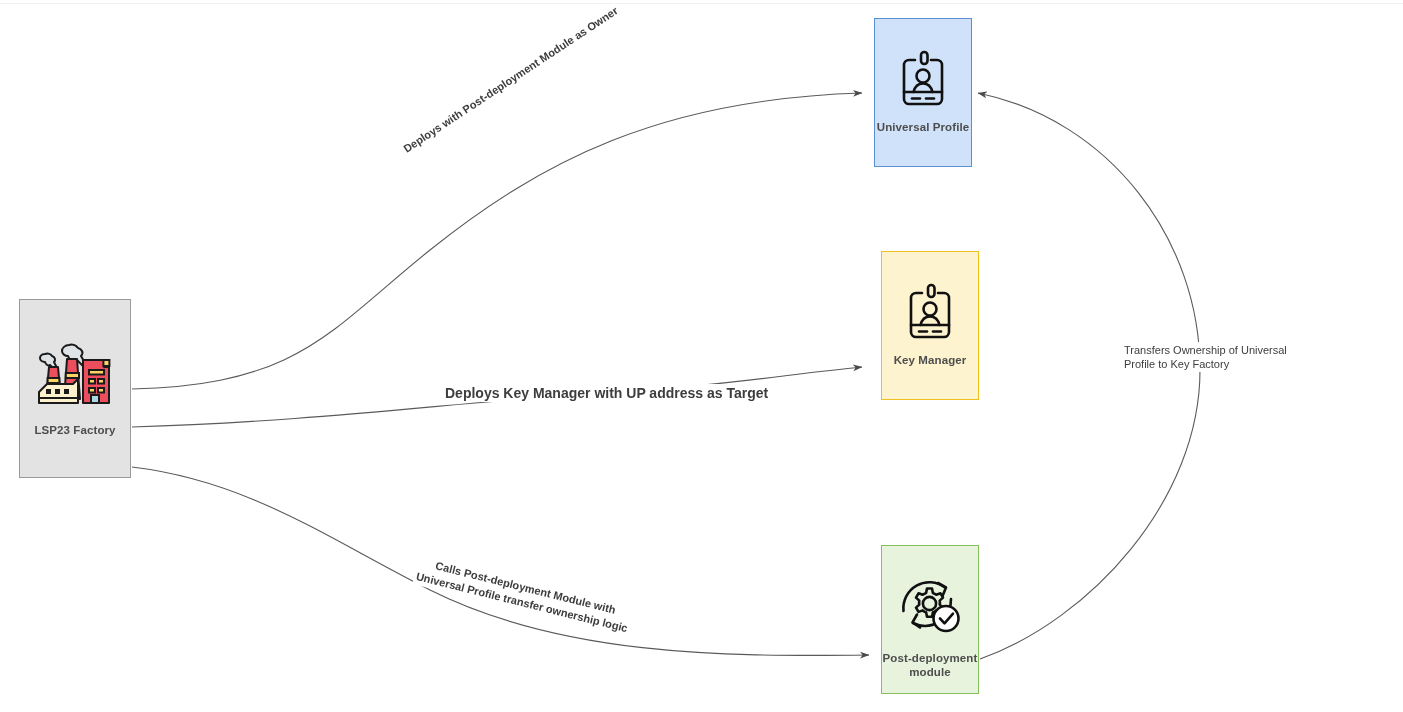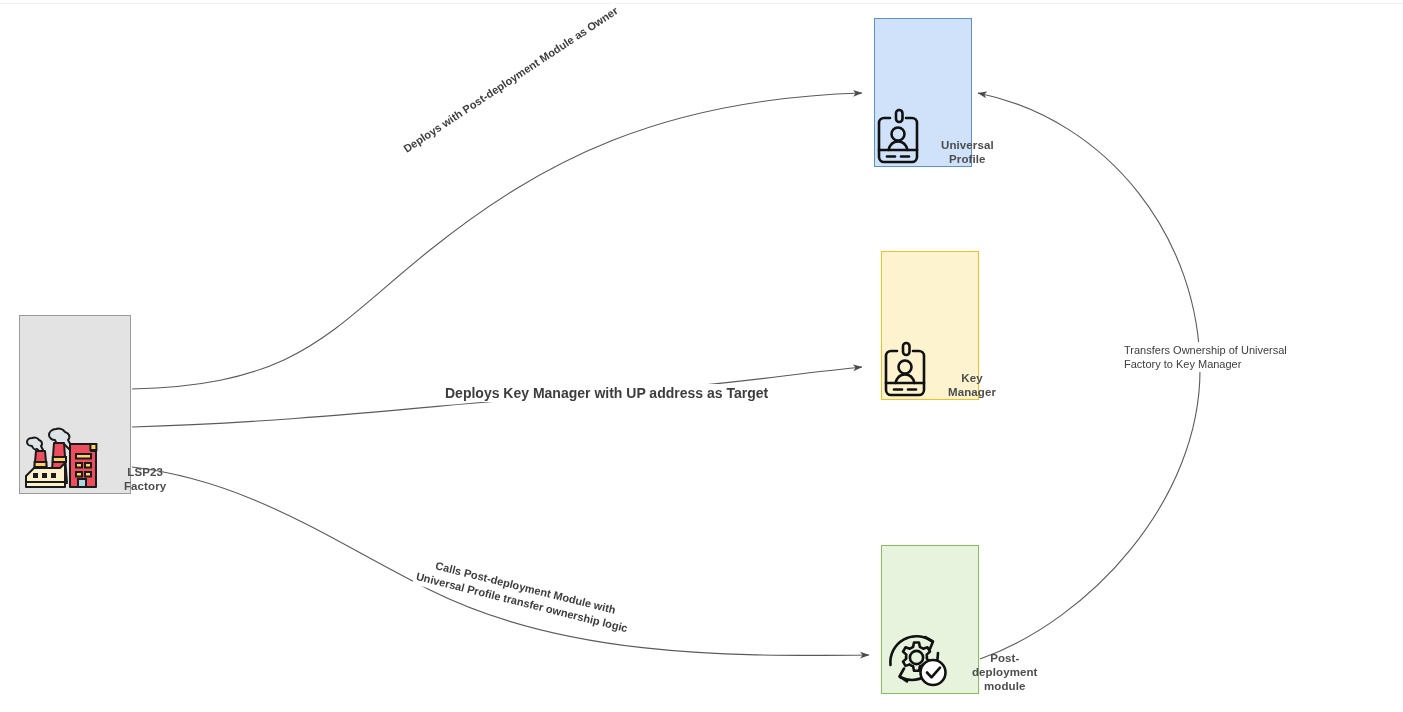--- a/index.html
+++ b/index.html
@@ -26,42 +26,41 @@
   svg.edges {
     position: absolute;
     left: 0; top: 0;
     width: 1403px; height: 712px;
     pointer-events: none;
   }
   .node {
     position: absolute;
     box-sizing: border-box;
     display: flex;
-    flex-direction: row;
-    align-items: flex-end;
+    flex-direction: column;
+    align-items: center;
     justify-content: flex-start;
-    gap: 20px;
   }
   .node .icon-wrap {
     display: flex;
     align-items: center;
     justify-content: center;
   }
   .node .node-label {
     font-size: 11.5px;
     font-weight: bold;
     color: #4d4d4d;
     text-align: center;
     line-height: 14px;
     letter-spacing: 0.1px;
   }
 
   
   #node-factory {
-    left: 19px; top: 315px;
+    left: 19px; top: 299px;
     width: 112px; height: 179px;
     background: #e3e3e3;
     border: 1px solid #9a9a9a;
   }
   #node-factory .icon-wrap { margin-top: 37px; }
   #node-factory .node-label { margin-top: 14px; }
 
   #node-universal-profile {
     left: 874px; top: 18px;
     width: 98px; height: 149px;
@@ -159,21 +158,21 @@
 
   <div class="edge-label" id="label-deploy-km">Deploys Key Manager with UP address as Target</div>
 
   <div class="edge-label" id="label-calls-pdm">
     <span>Calls Post-deployment Module  with</span><br>
     <span>Universal Profile transfer ownership logic</span>
   </div>
 
   <div class="edge-label" id="label-transfer">
     <span>Transfers Ownership of Universal</span>
-    <span class="l2">Factory to Key Manager</span>
+    <span class="l2">Profile to Key Factory</span>
   </div>
 
   <div class="node" id="node-factory">
     <div class="icon-wrap">
       <svg width="84" height="72" viewBox="0 0 84 72" xmlns="http://www.w3.org/2000/svg">
 
         <g fill="#dde3e6" stroke="#1a1a1a" stroke-width="2" stroke-linejoin="round">
           <path d="M12,17 c-3,0 -5,2 -5,4 c0,2 2,4 5,4 c1,3 3,4 5,3 l5,5 c1,1 3,0 2,-2 l-3,-6
                    c2,-2 1,-5 -2,-6 c-1,-2 -4,-3 -7,-2 z"></path>
           <path d="M36,8 c-4,0 -7,3 -7,6 c0,3 3,5 6,5 c1,4 5,5 8,3 l6,6 c2,2 4,0 3,-2 l-4,-7

